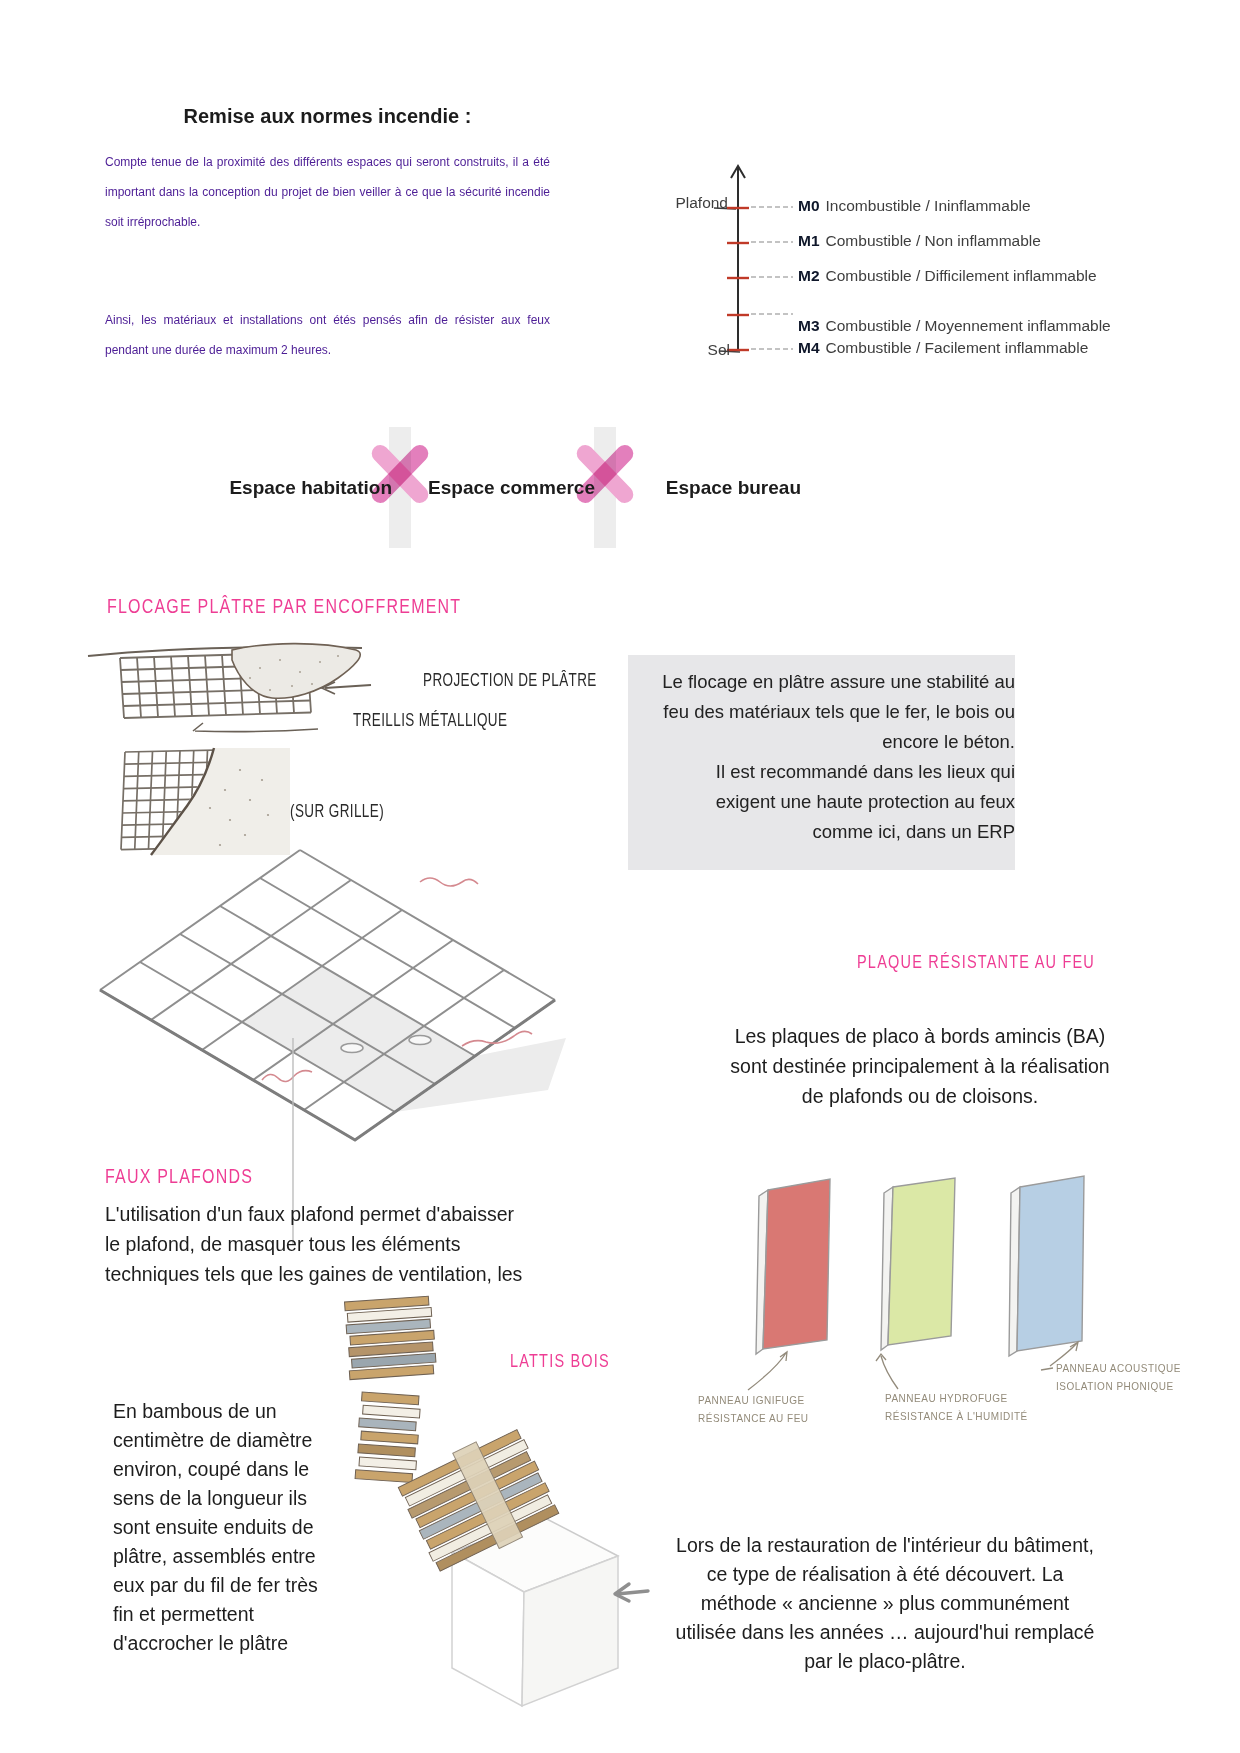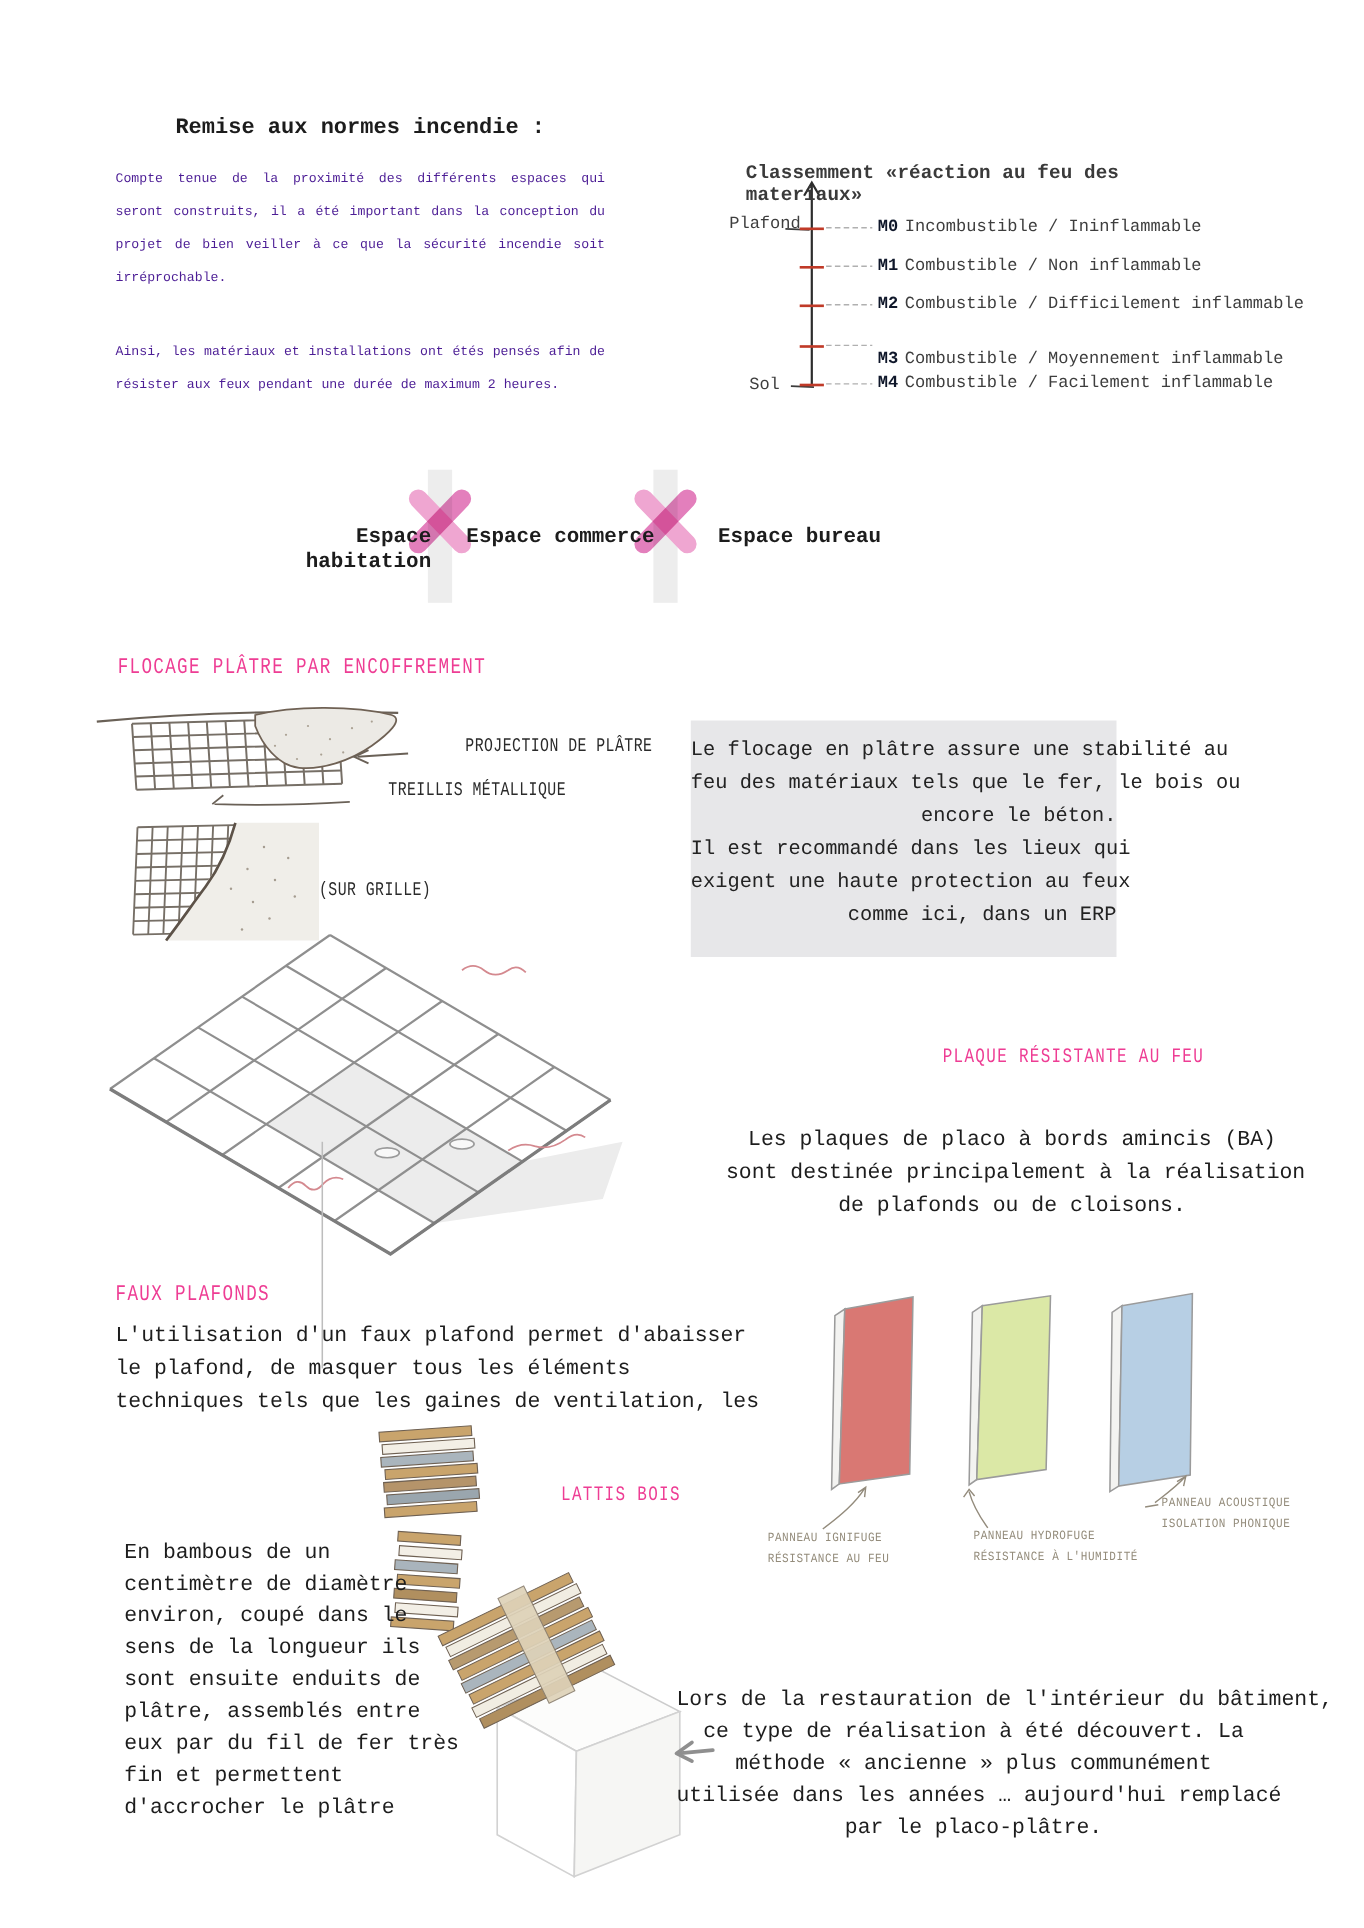--- a/index.html
+++ b/index.html
@@ -1,17 +1,17 @@
 <!DOCTYPE html>
 <html><head>
 <meta charset="utf-8">
 <style>
   html,body{margin:0;padding:0;background:#fff;}
   #page{position:relative;width:1208px;height:1753px;background:#ffffff;overflow:hidden;
-        font-family:Liberation Mono, monospace;color:#1c1c1c;}
+        font-family:Liberation Sans, sans-serif;color:#1c1c1c;}
   #sketch-layer{position:absolute;left:0;top:0;z-index:0;}
   .txt{position:absolute;z-index:2;}
   .pre{white-space:pre;}
   .intro-title{font-weight:bold;font-size:20px;text-align:center;}
   .body-justify{font-size:12px;line-height:30px;text-align:justify;color:#4c1d95;}
   .body-pre{font-size:19.5px;line-height:30px;color:#1d1d1d;}
   .cls-title{font-weight:bold;font-size:17.5px;color:#3a3a3a;letter-spacing:0.1px;}
   .cls-row{position:absolute;font-size:15.5px;color:#3e3e3e;white-space:nowrap;}
   .cls-code{font-weight:bold;color:#0f172a;margin-right:6px;}
   .cls-axis-label{position:absolute;font-size:15.5px;color:#3e3e3e;text-align:right;width:70px;}
@@ -183,23 +183,22 @@
         <path d="M648 1591 L617 1594"></path>
         <path d="M629 1584 L615 1594 L629 1601"></path>
       </g>
     </g>
   </svg>
 
   <div class="txt intro-title" style="left:105px;top:105px;width:445px;">Remise aux normes incendie :</div>
   <div class="txt body-justify" style="left:105px;top:147px;width:445px;">Compte tenue de la proximité des différents espaces qui seront construits, il a été important dans la conception du projet de bien veiller à ce que la sécurité incendie soit irréprochable.</div>
   <div class="txt body-justify" style="left:105px;top:305px;width:445px;">Ainsi, les matériaux et installations ont étés pensés afin de résister aux feux pendant une durée de maximum 2 heures.</div>
 
-  <div class="txt cls-title" style="left:678px;top:148px;width:420px;">Classemment «réaction au feu des materiaux»</div>
   <div class="cls-axis-label txt" style="left:658px;top:194px;">Plafond</div>
-  <div class="cls-axis-label txt" style="left:660px;top:341px;text-align:center;">Sol</div>
+  <div class="cls-axis-label txt" style="left:660px;top:341px;">Sol</div>
 
   <div class="cls-row" style="left:798px;top:197px;">
     <span class="cls-code">M0</span><span>Incombustible / Ininflammable</span>
   </div>
   <div class="cls-row" style="left:798px;top:232px;">
     <span class="cls-code">M1</span><span>Combustible / Non inflammable</span>
   </div>
   <div class="cls-row" style="left:798px;top:267px;">
     <span class="cls-code">M2</span><span>Combustible / Difficilement inflammable</span>
   </div>

